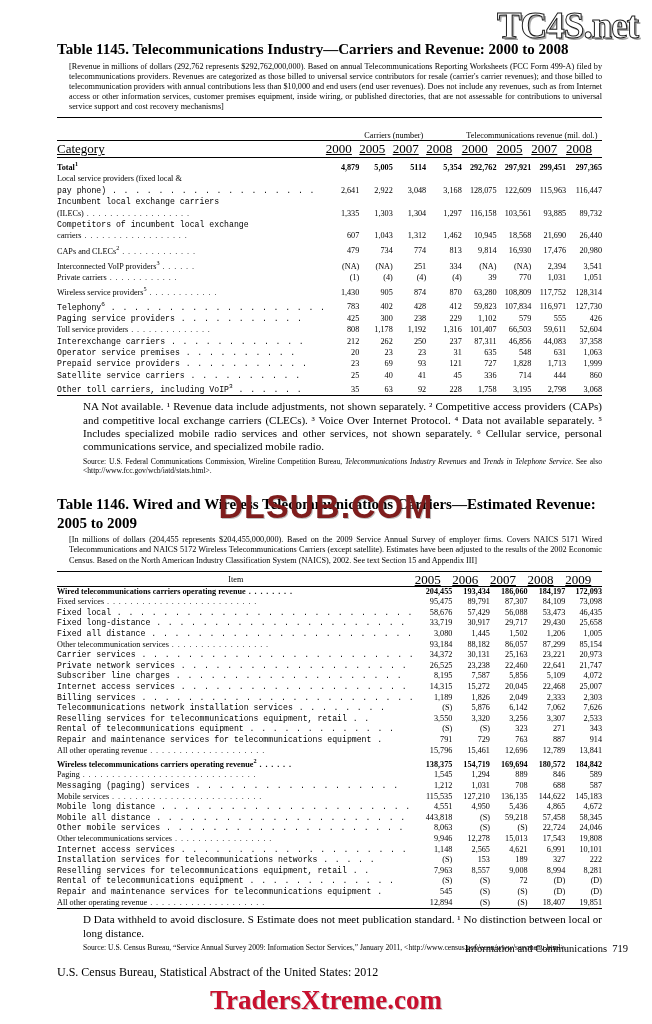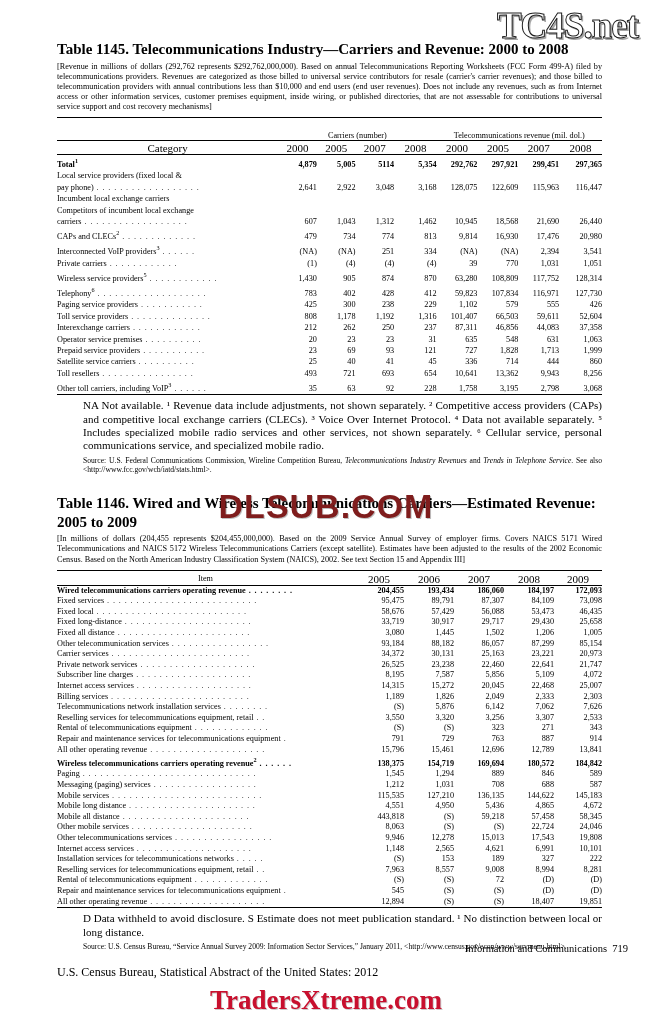--- a/index.html
+++ b/index.html
@@ -34,31 +34,31 @@
     font-size:27px;font-weight:bold;color:#c8102e;
     z-index:50;
     text-shadow:1px 1px 0 rgba(0,0,0,0.2);
   }
   .content{position:absolute;left:57px;top:40px;width:545px;}
 
   h2.tbl-title{
     font-family:"Liberation Serif", serif;
     font-size:15px;font-weight:bold;margin:0 0 3px 0;line-height:1.25;
   }
-  .headnote{font-size:8.2px;line-height:1.23;margin:0 0 5px 0;text-align:justify;}
+  .headnote{font-size:8.2px;line-height:1.23;margin:0 0 5px 12px;text-align:justify;}
   table{border-collapse:collapse;width:100%;font-size:8.2px;}
   .t1 td,.t1 th{padding:0;vertical-align:bottom;}
   .rule-top{border-top:1.1px solid #000;}
   .rule-bot{border-bottom:1.1px solid #000;}
   .rule-thin{border-bottom:0.6px solid #000;}
-  .ch{text-align:center;font-size:11px;}
+  .ch{font-size:13px;text-decoration:underline;}
   .num{text-align:right;font-family:"Liberation Serif", serif;font-size:8.2px;white-space:nowrap;padding-right:1px;}
   .lbl{text-align:left;font-size:8.2px;white-space:nowrap;overflow:hidden;}
   .bold{font-weight:bold;}
-  .ind1{padding-left:6px;}
+  .ind1{padding-left:6px;font-family:Liberation Mono, monospace;}
   .ind2{padding-left:13px;}
   .ind3{padding-left:20px;}
   .row td{height:11.4px;line-height:11.4px;}
   .spanhdr{text-align:center;font-size:8.2px;}
   .notes{font-size:11px;line-height:1.22;margin-top:4px;text-align:justify;padding-left:26px;}
   .src{font-size:7.6px;line-height:1.25;margin-top:3px;padding-left:26px;text-align:justify;}
   .sec2{margin-top:19px;}
   .dots{letter-spacing:0.9px;}
   .footer{
     position:absolute;left:57px;right:24px;bottom:44px;
@@ -152,20 +152,31 @@
             <td class="num"></td>
             <td class="num"></td>
             <td class="num"></td>
             <td class="num"></td>
             <td class="num"></td>
             <td class="num"></td>
             <td class="num"></td>
             <td class="num"></td>
           </tr>
           <tr class="row">
+            <td class="lbl ind2"><span>(ILECs)</span><span class="dots"> . . . . . . . . . . . . . . . . . . </span></td>
+            <td class="num">1,335</td>
+            <td class="num">1,303</td>
+            <td class="num">1,304</td>
+            <td class="num">1,297</td>
+            <td class="num">116,158</td>
+            <td class="num">103,561</td>
+            <td class="num">93,885</td>
+            <td class="num">89,732</td>
+          </tr>
+          <tr class="row">
             <td class="lbl ind1"><span>Competitors of incumbent local exchange</span></td>
             <td class="num"></td>
             <td class="num"></td>
             <td class="num"></td>
             <td class="num"></td>
             <td class="num"></td>
             <td class="num"></td>
             <td class="num"></td>
             <td class="num"></td>
           </tr>
@@ -293,31 +304,20 @@
           <tr class="row">
             <td class="lbl ind1"><span>Satellite service carriers</span><span class="dots"> . . . . . . . . . . </span></td>
             <td class="num">25</td>
             <td class="num">40</td>
             <td class="num">41</td>
             <td class="num">45</td>
             <td class="num">336</td>
             <td class="num">714</td>
             <td class="num">444</td>
             <td class="num">860</td>
-          </tr>
-          <tr class="row">
-            <td class="lbl ind1"><span>Toll resellers</span><span class="dots"> . . . . . . . . . . . . . . . . </span></td>
-            <td class="num">493</td>
-            <td class="num">721</td>
-            <td class="num">693</td>
-            <td class="num">654</td>
-            <td class="num">10,641</td>
-            <td class="num">13,362</td>
-            <td class="num">9,943</td>
-            <td class="num">8,256</td>
           </tr>
           <tr class="row">
             <td class="lbl ind1 rule-bot"><span>Other toll carriers, including VoIP</span><span class="small-sup">3</span><span class="dots"> . . . . . . </span></td>
             <td class="num rule-bot">35</td>
             <td class="num rule-bot">63</td>
             <td class="num rule-bot">92</td>
             <td class="num rule-bot">228</td>
             <td class="num rule-bot">1,758</td>
             <td class="num rule-bot">3,195</td>
             <td class="num rule-bot">2,798</td>

